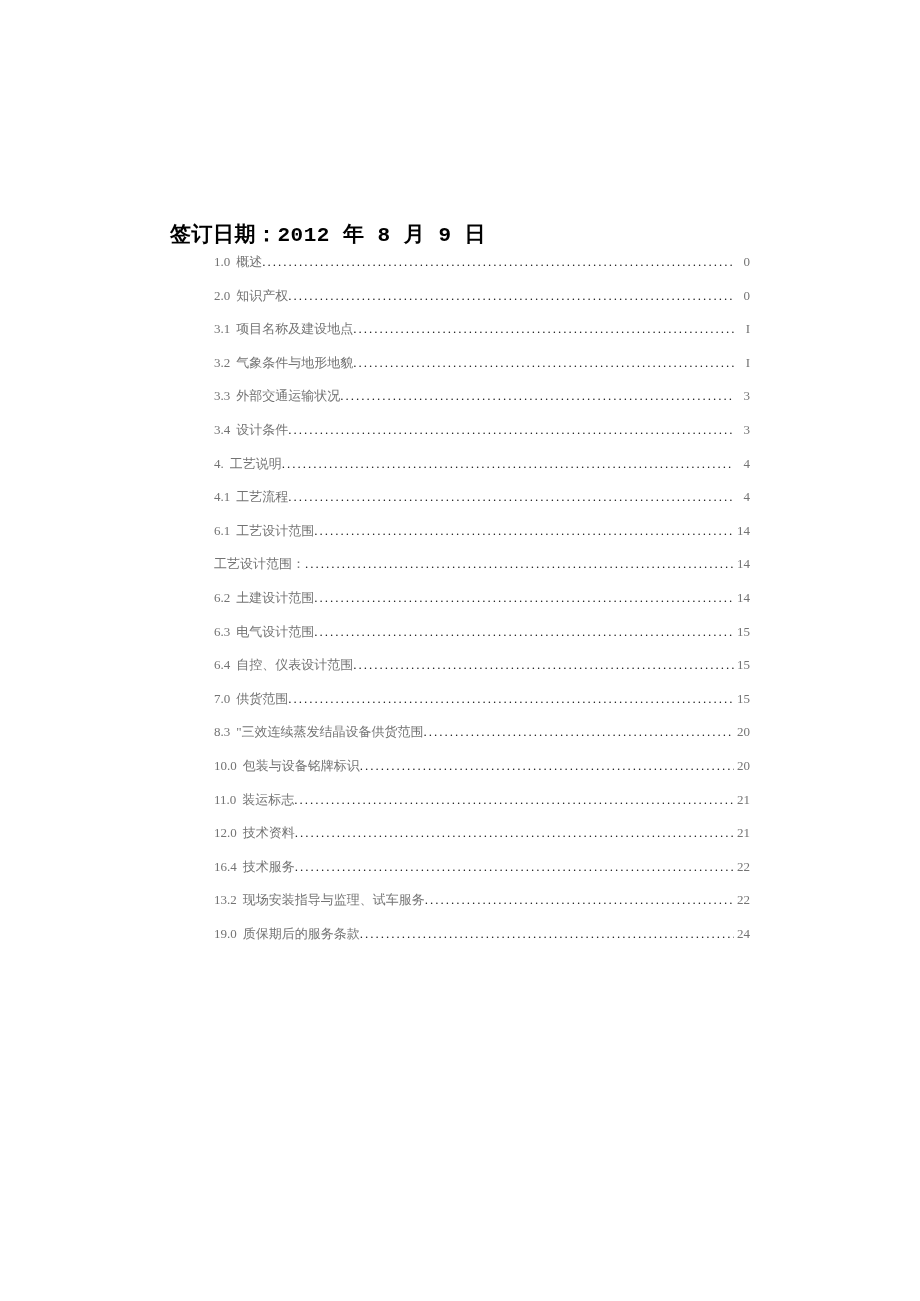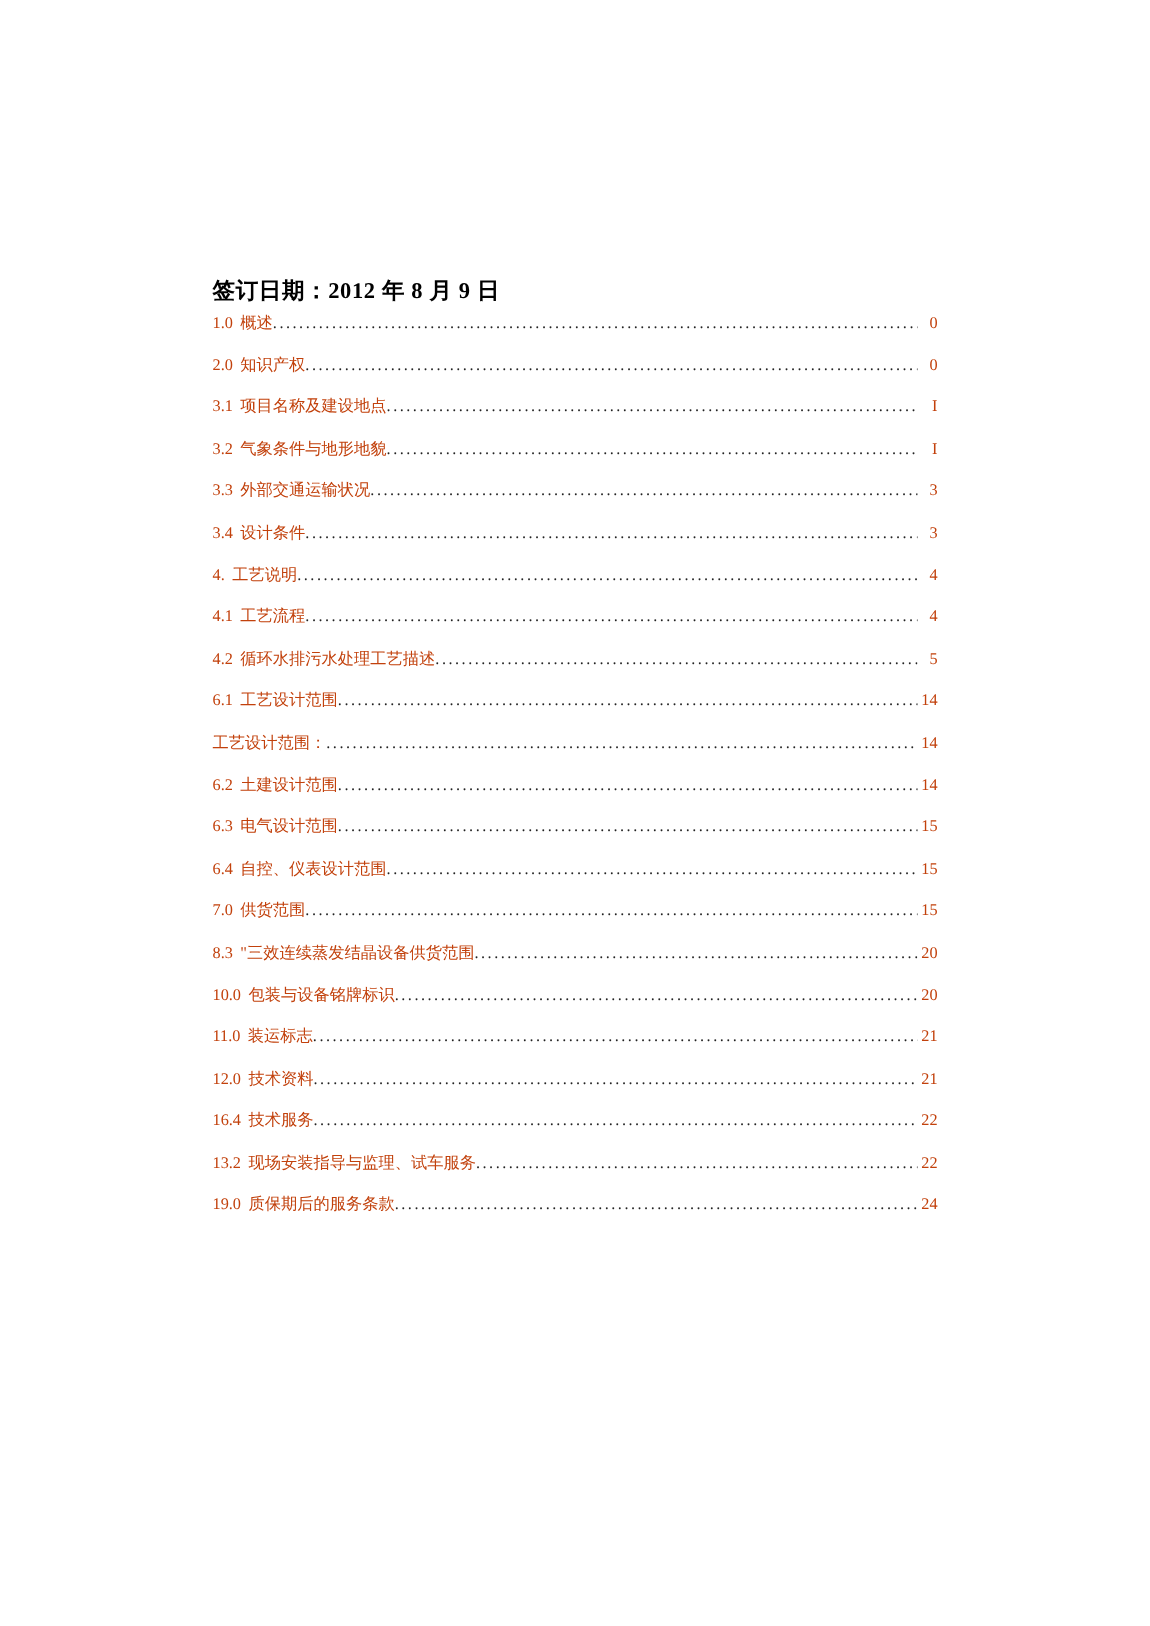--- a/index.html
+++ b/index.html
@@ -8,35 +8,36 @@
     width: 920px;
     height: 1301px;
     font-family: "SimSun", "宋体", serif;
     color: #000;
     position: relative;
   }
   .page {
     padding: 220px 170px 0 170px;
   }
   .title {
-    font-family: Liberation Serif, serif;
-    font-size: 18px;
+    font-family: Liberation Mono, monospace;
+    font-size: 21px;
     font-weight: bold;
     margin-bottom: 6px;
     letter-spacing: 0.5px;
   }
   .toc { }
   .toc-row {
     display: flex;
     align-items: baseline;
     font-size: 13px;
     line-height: 1.2;
     margin-bottom: 18px;
-    color: #c2410c;
+    color: #737373;
     white-space: nowrap;
+    margin-left: 44px;
   }
   .toc-num {
     margin-right: 6px;
   }
   .toc-text { }
   .toc-dots {
     flex: 1 1 auto;
     overflow: hidden;
     letter-spacing: 2px;
     color: #222;
@@ -96,26 +97,20 @@
         <span class="toc-num">4.</span>
         <span class="toc-text">工艺说明 </span>
         <span class="toc-dots"></span>
         <span class="toc-page">4</span>
       </div>
       <div class="toc-row">
         <span class="toc-num">4.1</span>
         <span class="toc-text">工艺流程</span>
         <span class="toc-dots"></span>
         <span class="toc-page">4</span>
-      </div>
-      <div class="toc-row">
-        <span class="toc-num">4.2</span>
-        <span class="toc-text"> 循环水排污水处理工艺描述 </span>
-        <span class="toc-dots"></span>
-        <span class="toc-page">5</span>
       </div>
       <div class="toc-row">
         <span class="toc-num">6.1</span>
         <span class="toc-text">工艺设计范围</span>
         <span class="toc-dots"></span>
         <span class="toc-page">14</span>
       </div>
       <div class="toc-row">
         <span class="toc-text">工艺设计范围： </span>
         <span class="toc-dots"></span>

